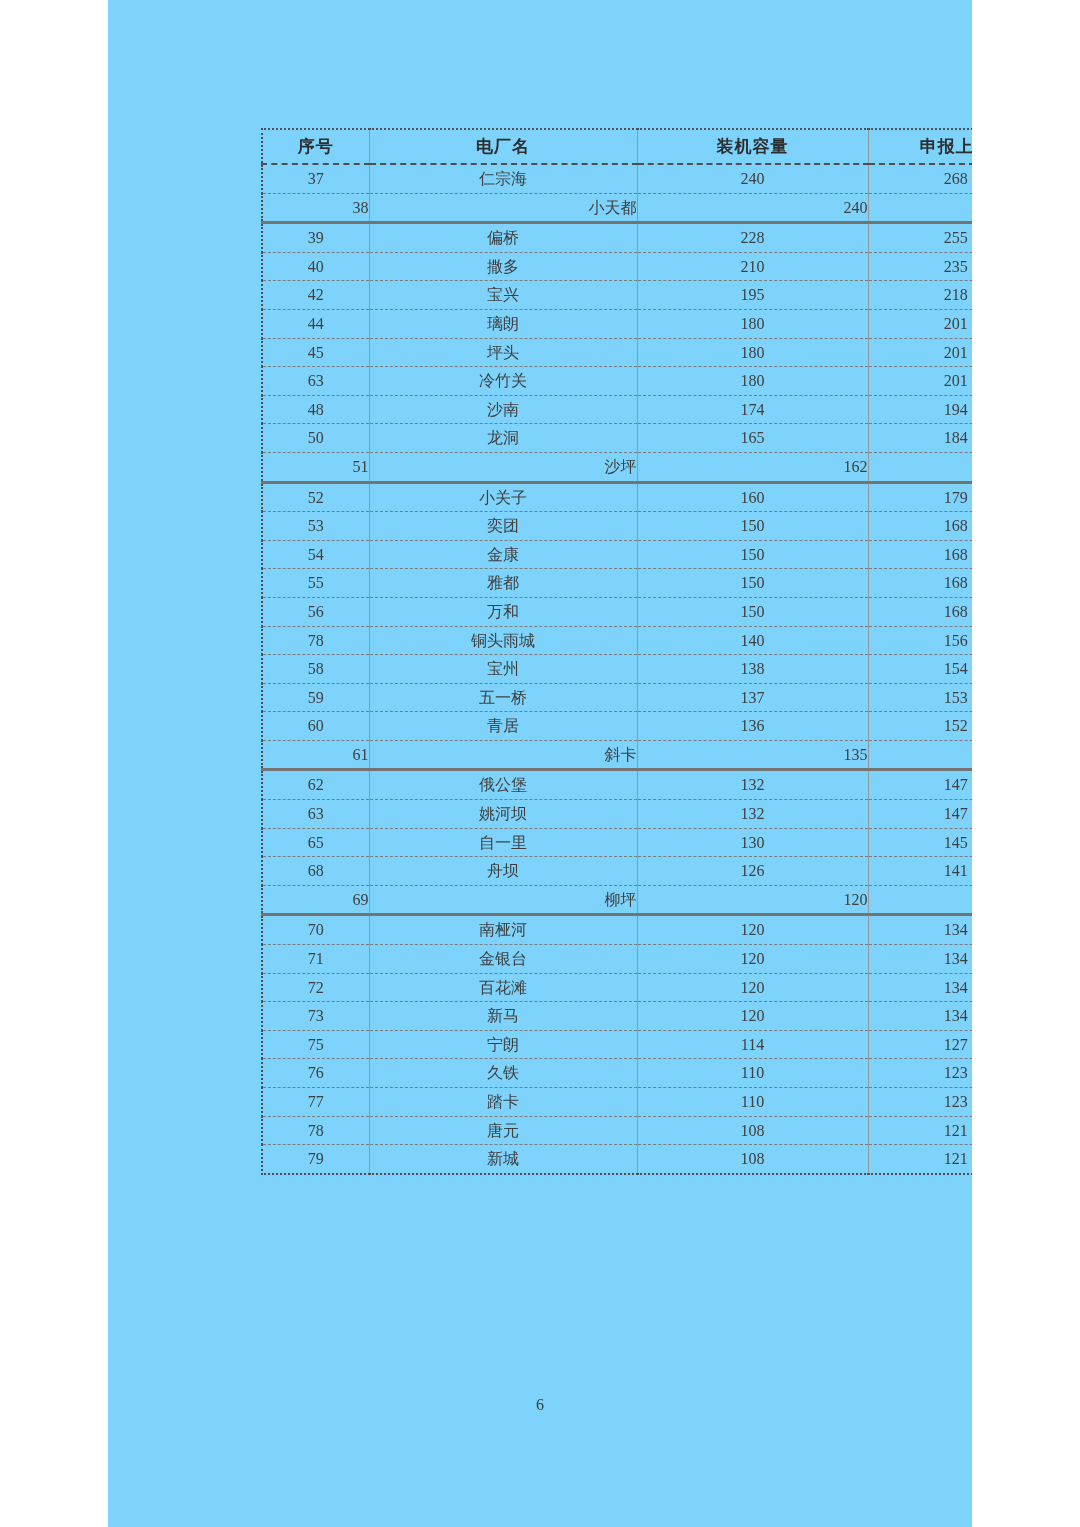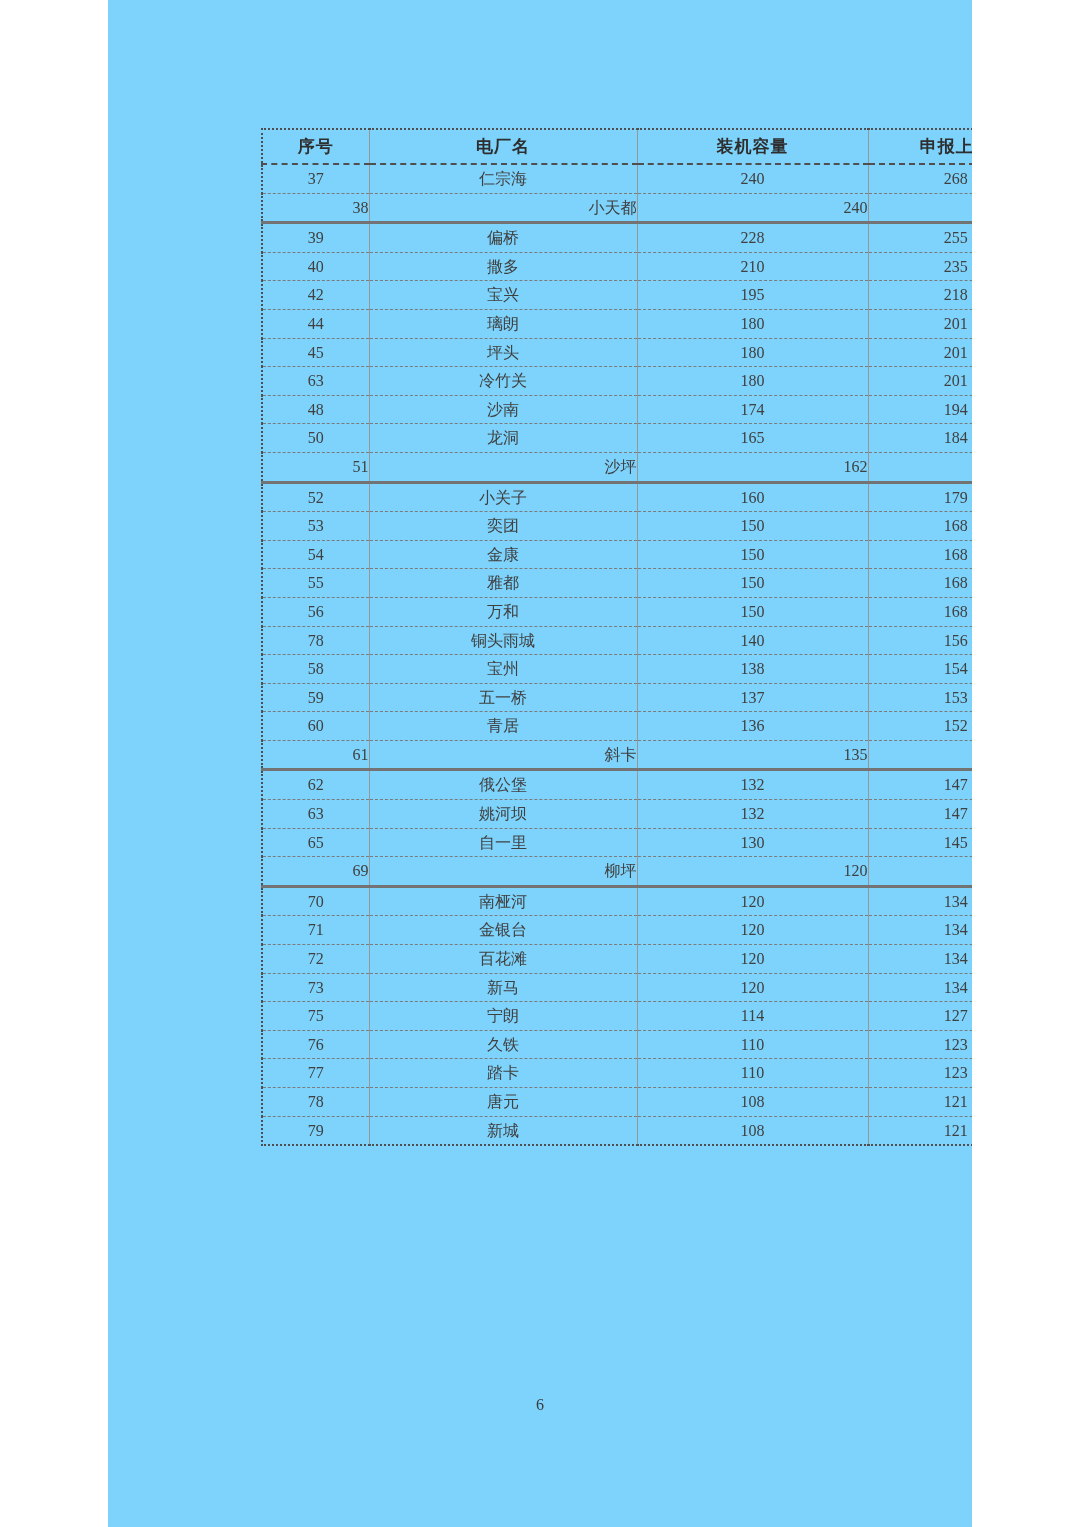--- a/index.html
+++ b/index.html
@@ -228,20 +228,26 @@
             <td>姚河坝</td>
             <td>132</td>
             <td>147</td>
           </tr>
           <tr>
             <td>65</td>
             <td>自一里</td>
             <td>130</td>
             <td>145</td>
           </tr>
+          <tr>
+            <td>68</td>
+            <td>舟坝</td>
+            <td>126</td>
+            <td>141</td>
+          </tr>
           <tr class="thick">
             <td>69</td>
             <td>柳坪</td>
             <td>120</td>
             <td>134</td>
           </tr>
           <tr>
             <td>70</td>
             <td>南桠河</td>
             <td>120</td>

